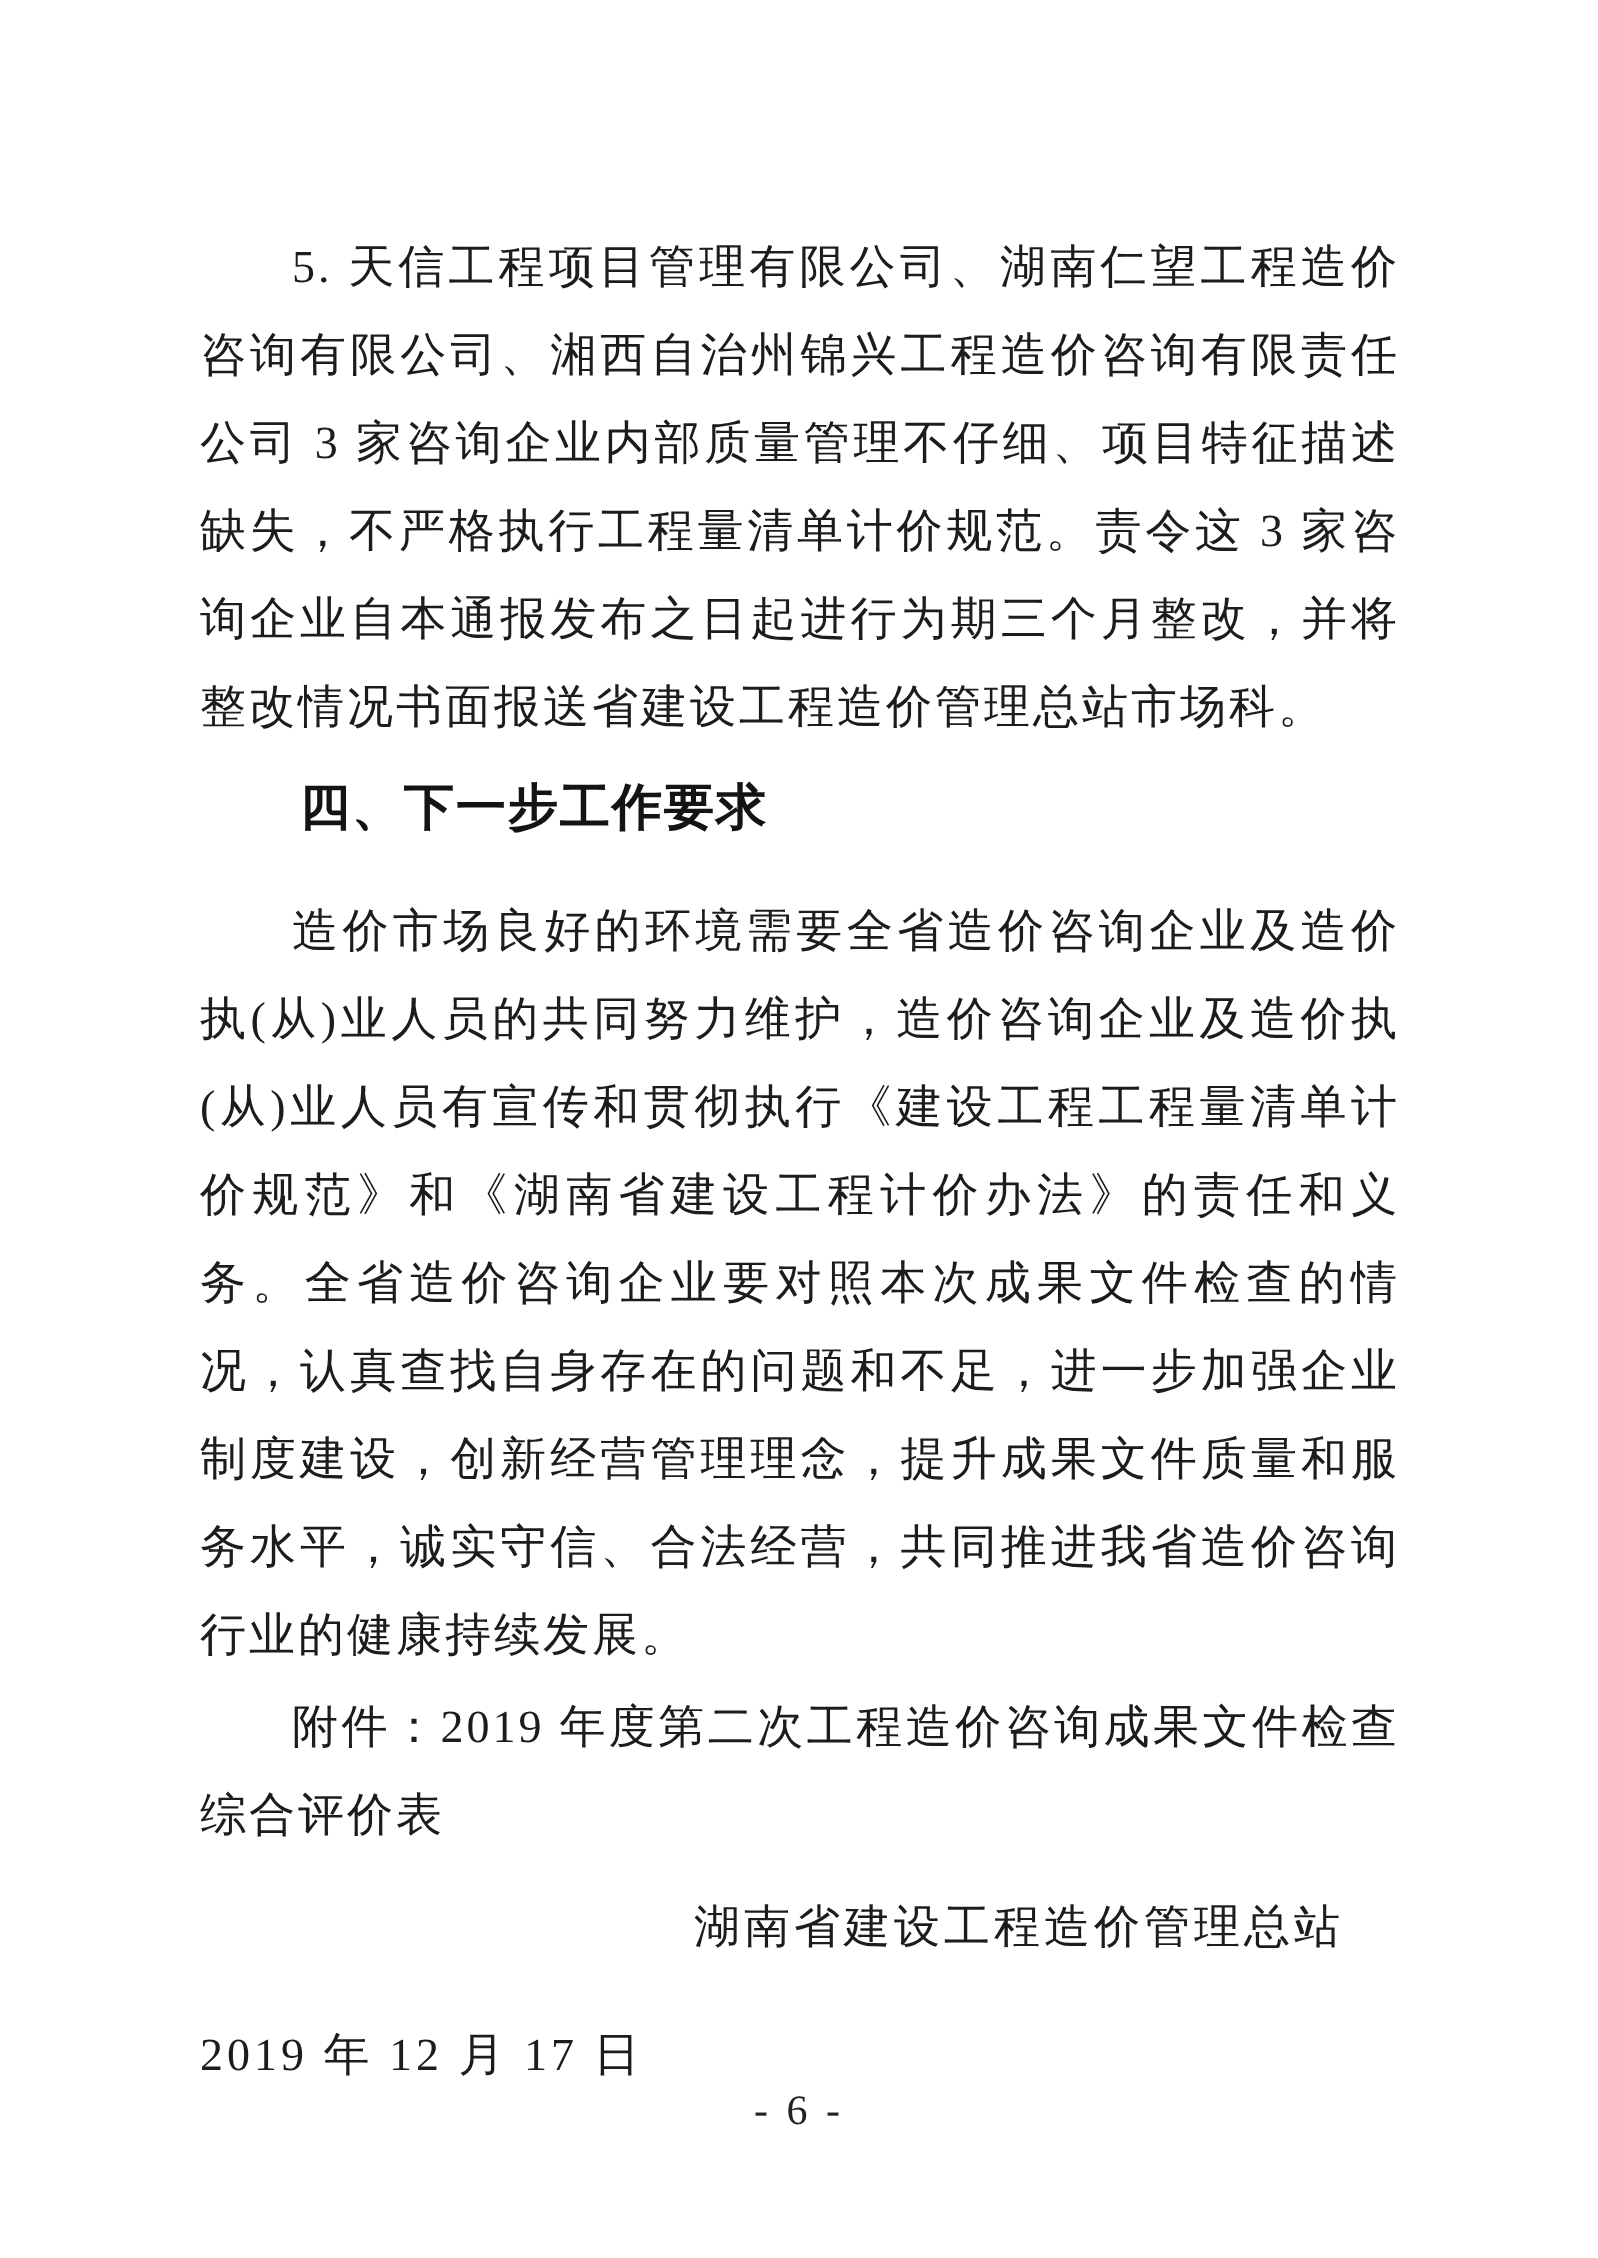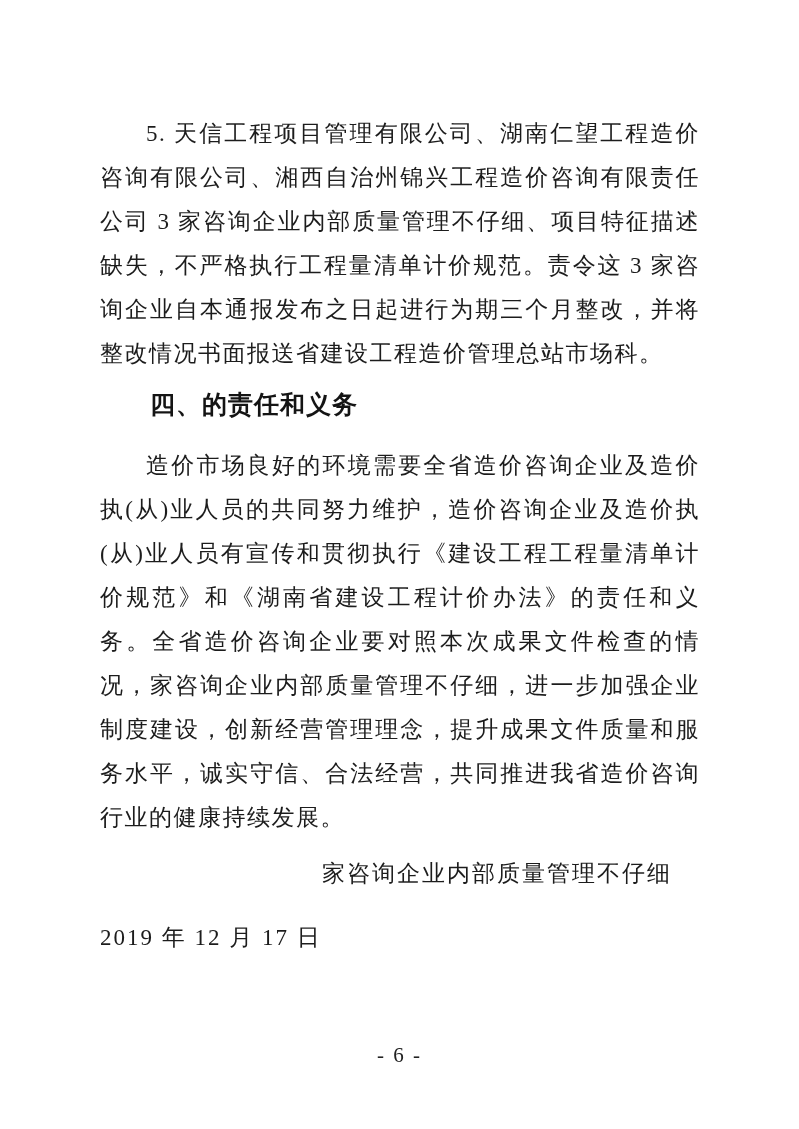--- a/index.html
+++ b/index.html
@@ -74,24 +74,25 @@
     color: #222222;
   }
 </style>
 </head>
 <body>
 
 <div class="page">
   <div class="content">
     <p class="para">5. 天信工程项目管理有限公司、湖南仁望工程造价咨询有限公司、湘西自治州锦兴工程造价咨询有限责任公司 3 家咨询企业内部质量管理不仔细、项目特征描述缺失，不严格执行工程量清单计价规范。责令这 3 家咨询企业自本通报发布之日起进行为期三个月整改，并将整改情况书面报送省建设工程造价管理总站市场科。</p>
 
-    <h2 class="section-heading">四、的责任和义务</h2>
+    <h2 class="section-heading">四、下一步工作要求</h2>
 
-    <p class="para closing">造价市场良好的环境需要全省造价咨询企业及造价执(从)业人员的共同努力维护，造价咨询企业及造价执(从)业人员有宣传和贯彻执行《建设工程工程量清单计价规范》和《湖南省建设工程计价办法》的责任和义务。全省造价咨询企业要对照本次成果文件检查的情况，家咨询企业内部质量管理不仔细，进一步加强企业制度建设，创新经营管理理念，提升成果文件质量和服务水平，诚实守信、合法经营，共同推进我省造价咨询行业的健康持续发展。</p>
+    <p class="para closing">造价市场良好的环境需要全省造价咨询企业及造价执(从)业人员的共同努力维护，造价咨询企业及造价执(从)业人员有宣传和贯彻执行《建设工程工程量清单计价规范》和《湖南省建设工程计价办法》的责任和义务。全省造价咨询企业要对照本次成果文件检查的情况，认真查找自身存在的问题和不足，进一步加强企业制度建设，创新经营管理理念，提升成果文件质量和服务水平，诚实守信、合法经营，共同推进我省造价咨询行业的健康持续发展。</p>
 
+    <p class="para attachment">附件：2019 年度第二次工程造价咨询成果文件检查综合评价表</p>
 
-    <p class="issuer-line">家咨询企业内部质量管理不仔细</p>
+    <p class="issuer-line">湖南省建设工程造价管理总站</p>
 
     <p class="date-line">2019 年 12 月 17 日</p>
   </div>
 
   <div class="page-number">- 6 -</div>
 </div>
 
 </body></html>

